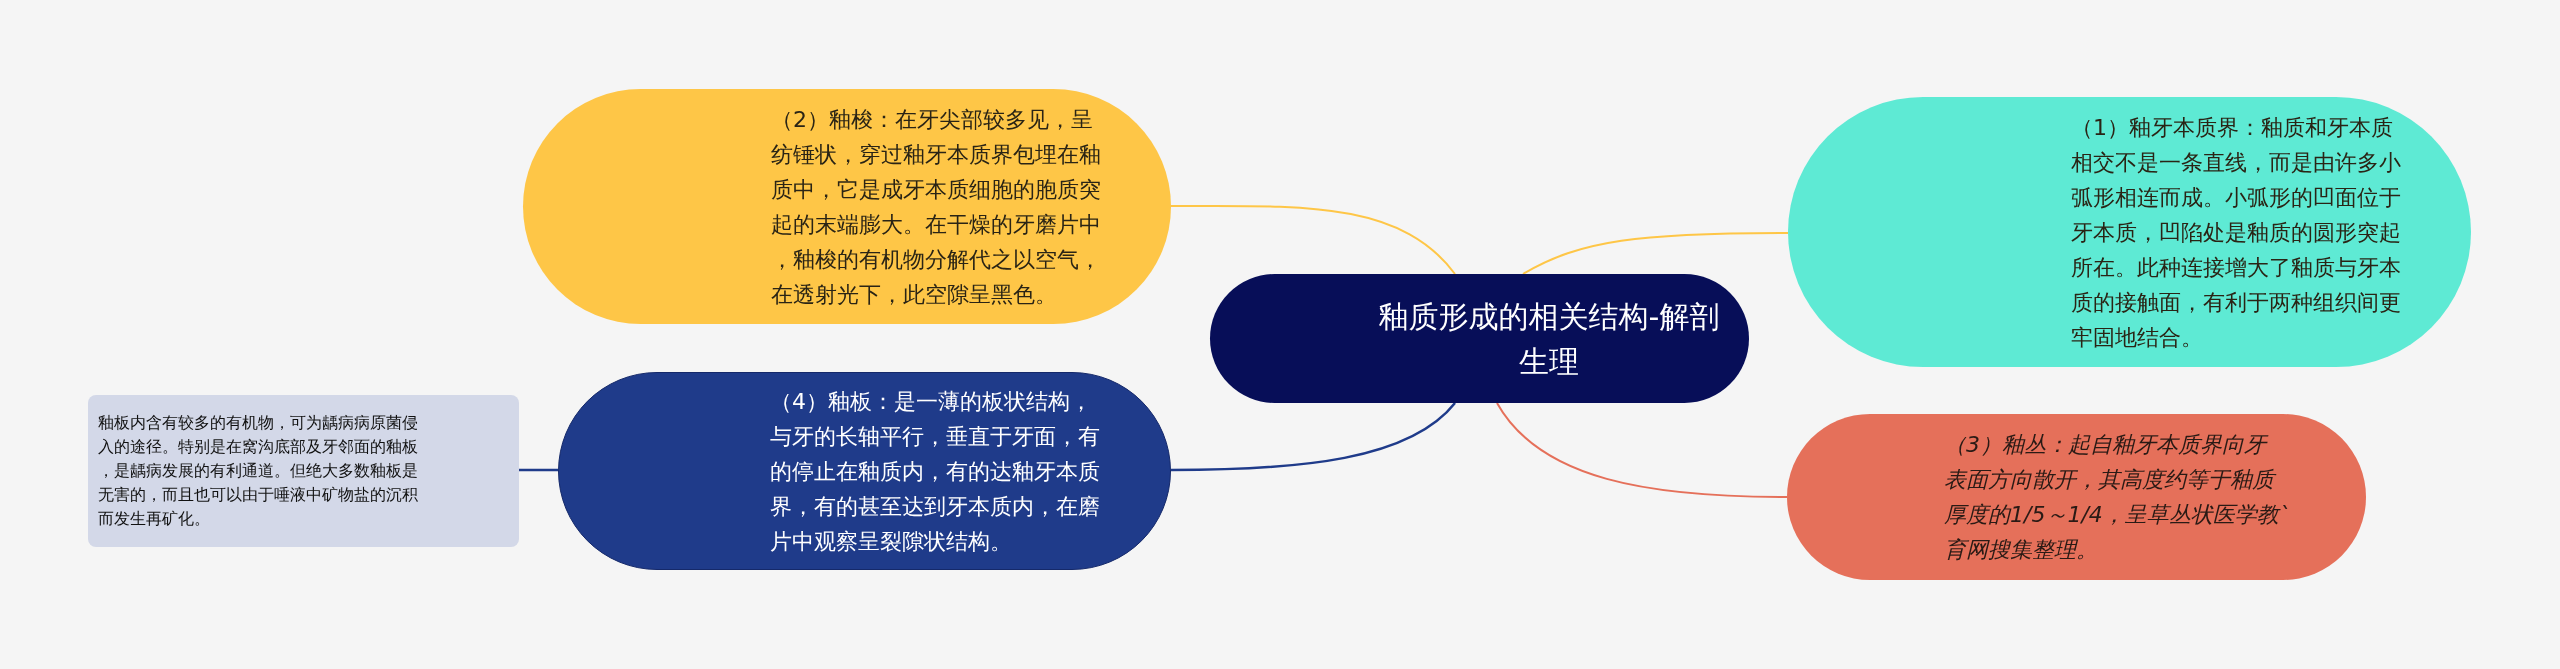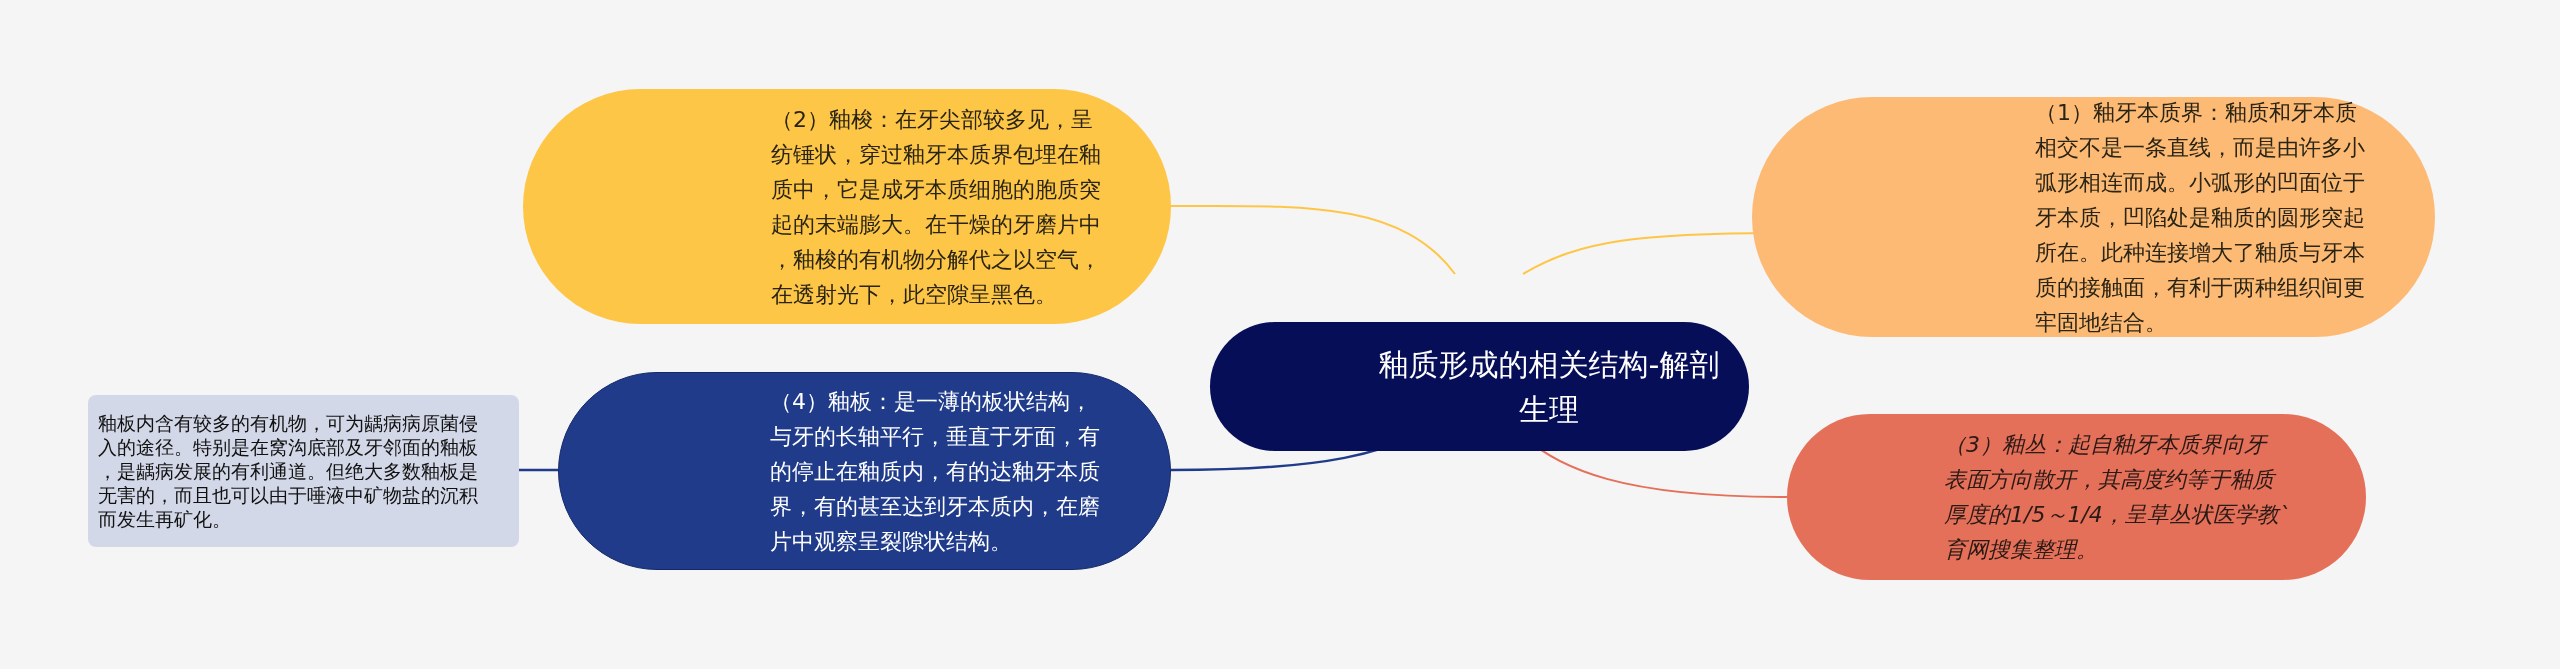--- a/index.html
+++ b/index.html
@@ -34,21 +34,20 @@
       font-size: 22px;
       line-height: 35px;
       letter-spacing: 0px;
     }
     .center-node {
       left: 1210px; top: 274px;
       width: 539px; height: 129px;
       background: #070e58;
       border-radius: 65px;
       text-align: center;
-      margin-top: 48px;
     }
     .center-node .text {
       color: #ffffff;
       font-size: 30px;
       line-height: 45px;
       text-align: center;
       width: 400px;
     }
     .node-2 {
       left: 523px; top: 89px;
@@ -59,23 +58,23 @@
     .node-2 .text { color: #2a2415; width: 400px; }
     .node-4 {
       left: 558px; top: 372px;
       width: 613px; height: 198px;
       background: #1f3b8a;
       border-radius: 99px;
       border: 1px solid #15296a;
     }
     .node-4 .text { color: #ffffff; width: 400px; }
     .node-1 {
-      left: 1752px; top: 97px;
-      width: 683px; height: 240px;
-      background: #fdba74;
+      left: 1788px; top: 97px;
+      width: 683px; height: 270px;
+      background: #5eead4;
       border-radius: 135px;
     }
     .node-1 .text { color: #2a2415; width: 400px; }
     .node-3 {
       left: 1787px; top: 414px;
       width: 579px; height: 166px;
       background: #e5705a;
       border-radius: 83px;
       font-style: italic;
     }
@@ -83,21 +82,21 @@
     .note-node {
       left: 88px; top: 395px;
       width: 431px; height: 152px;
       background: #d3d8e8;
       border-radius: 8px;
       justify-content: flex-start;
       padding-left: 10px;
     }
     .note-node .text {
       color: #111111;
-      font-size: 19px;
+      font-size: 16px;
       line-height: 24px;
       width: 416px;
     }
   </style>
 </head>
 <body>
 
 <svg class="connectors" viewBox="0 0 2560 669">
 
   <path d="M1455 274 C1400 200, 1300 206, 1171 206" fill="none" stroke="#fec647" stroke-width="2"></path>

